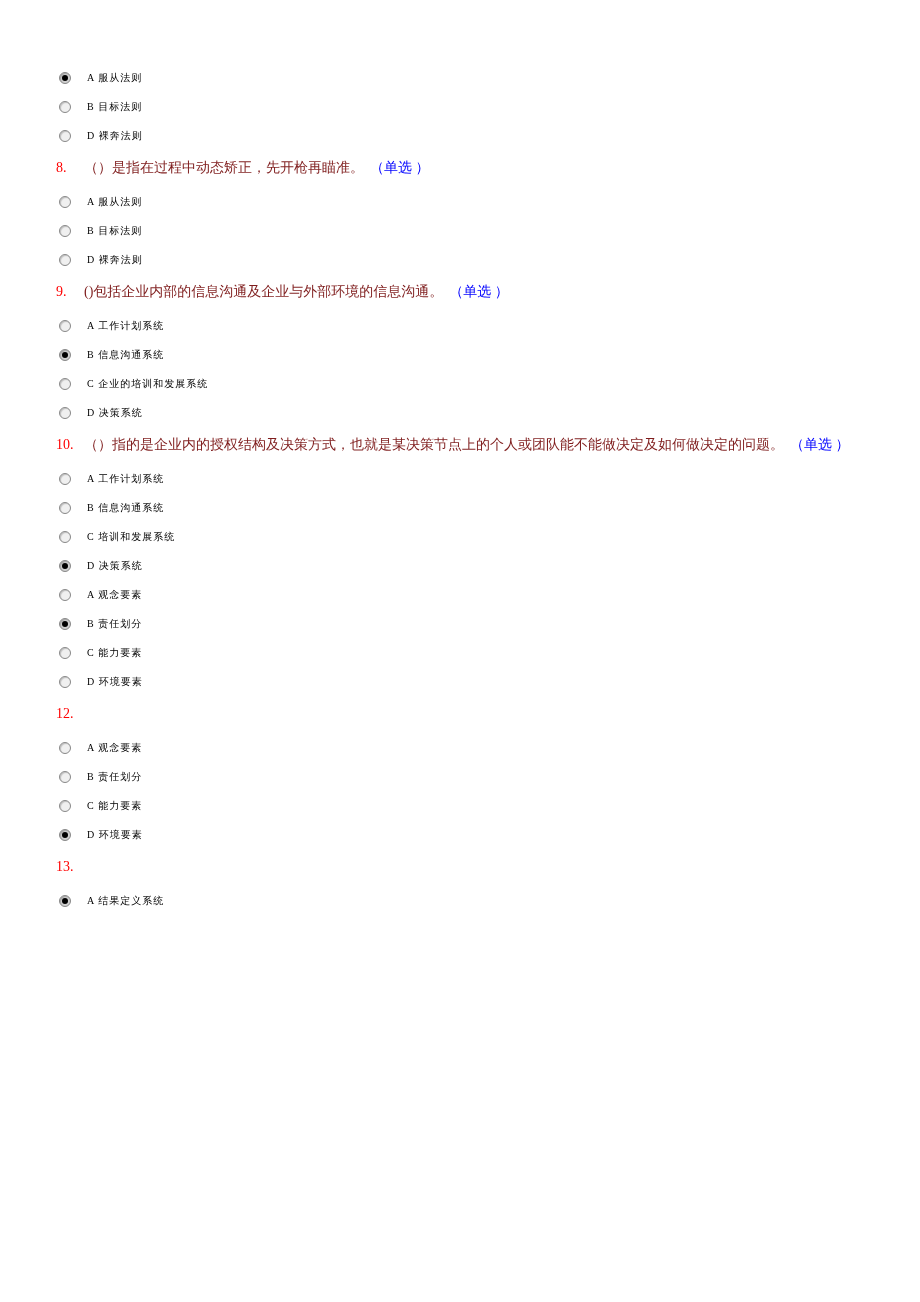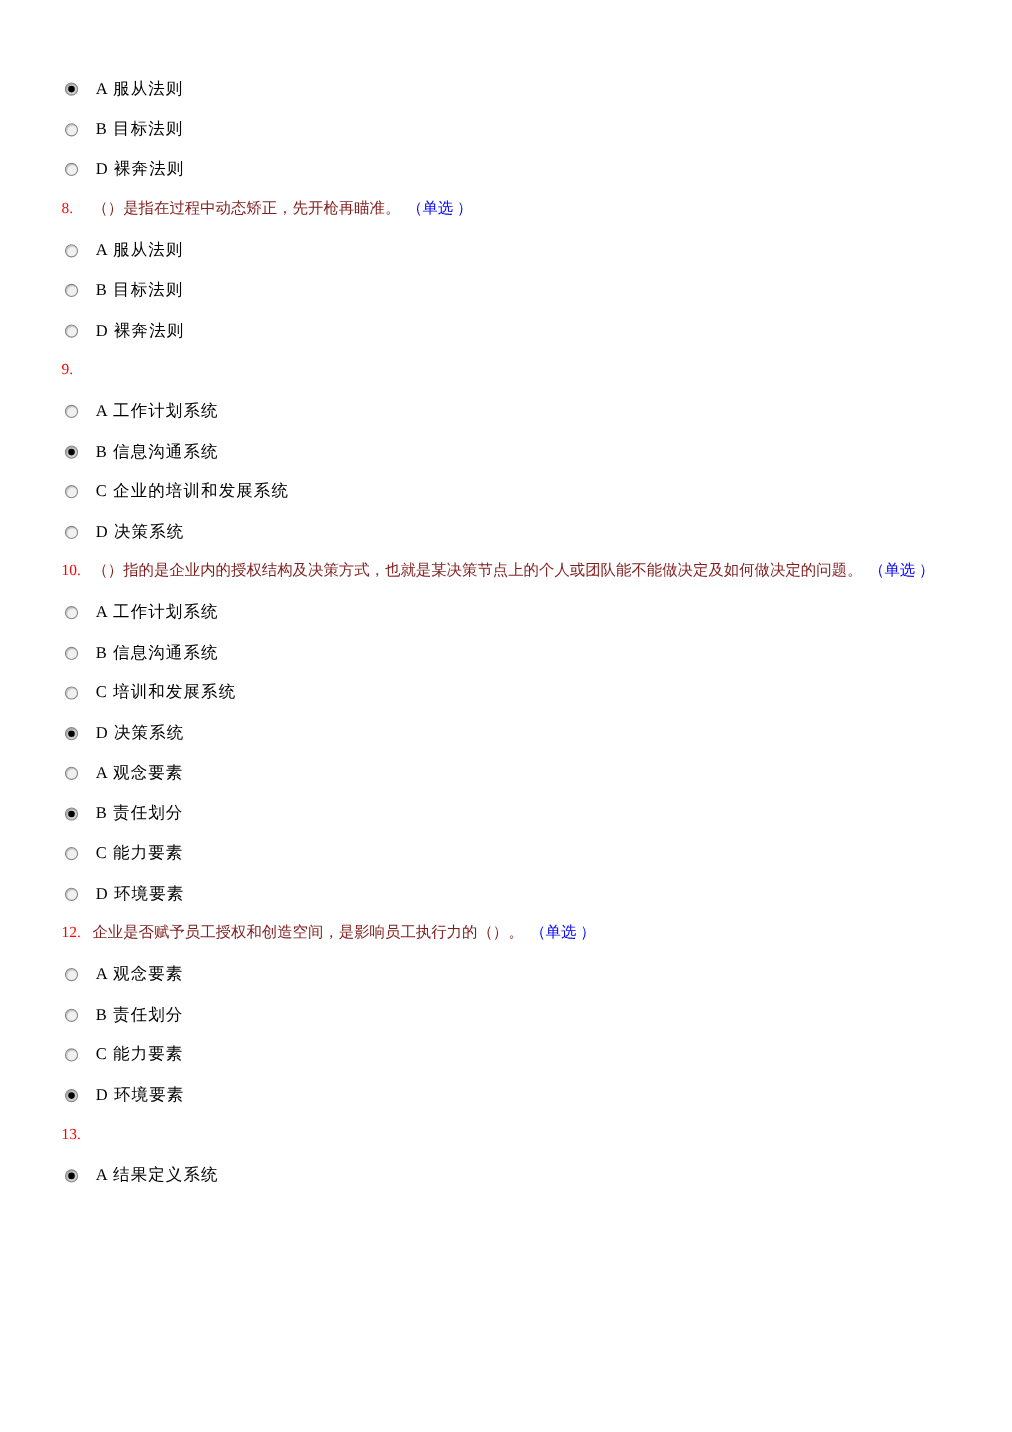--- a/index.html
+++ b/index.html
@@ -64,21 +64,21 @@
       content: "";
       position: absolute;
       width: 6px;
       height: 6px;
       border-radius: 50%;
       background: #000;
       top: 2px;
       left: 2px;
     }
     .option-text {
-      font-size: 15px;
+      font-size: 10px;
       letter-spacing: 1px;
     }
   </style>
 </head>
 <body>
 
 <div id="quiz-container">
     <div class="option-row">
       <span class="radio-wrapper">
         <span class="radio selected"></span>
@@ -114,20 +114,21 @@
       <span class="option-text">B 目标法则</span>
     </div>
     <div class="option-row">
       <span class="radio-wrapper">
         <span class="radio"></span>
       </span>
       <span class="option-text">D 裸奔法则</span>
     </div>
     <div class="question-row">
       <span class="question-number">9.</span>
+      <span><span class="question-text">()包括企业内部的信息沟通及企业与外部环境的信息沟通。</span><span class="question-type">（单选 ）</span></span>
     </div>
     <div class="option-row">
       <span class="radio-wrapper">
         <span class="radio"></span>
       </span>
       <span class="option-text">A 工作计划系统</span>
     </div>
     <div class="option-row">
       <span class="radio-wrapper">
         <span class="radio selected"></span>
@@ -193,21 +194,20 @@
       <span class="option-text">C 能力要素</span>
     </div>
     <div class="option-row">
       <span class="radio-wrapper">
         <span class="radio"></span>
       </span>
       <span class="option-text">D 环境要素</span>
     </div>
     <div class="question-row">
       <span class="question-number">12.</span>
-      <span><span class="question-text">企业是否赋予员工授权和创造空间，是影响员工执行力的（）。</span><span class="question-type">（单选 ）</span></span>
     </div>
     <div class="option-row">
       <span class="radio-wrapper">
         <span class="radio"></span>
       </span>
       <span class="option-text">A 观念要素</span>
     </div>
     <div class="option-row">
       <span class="radio-wrapper">
         <span class="radio"></span>

